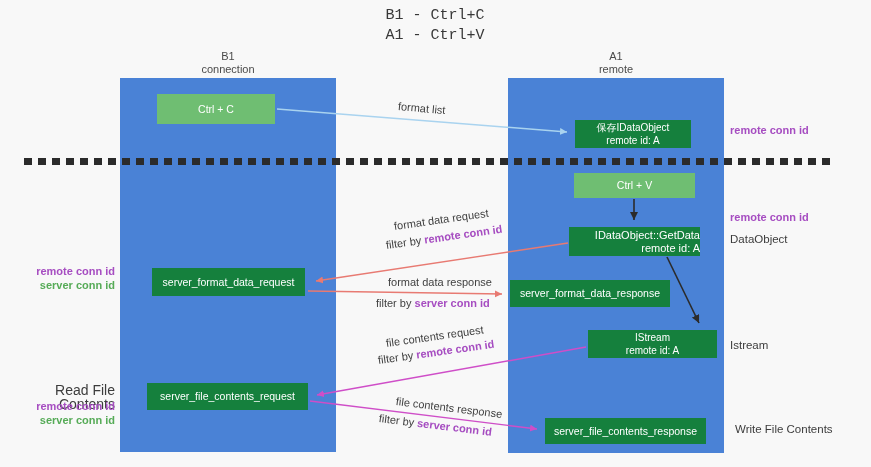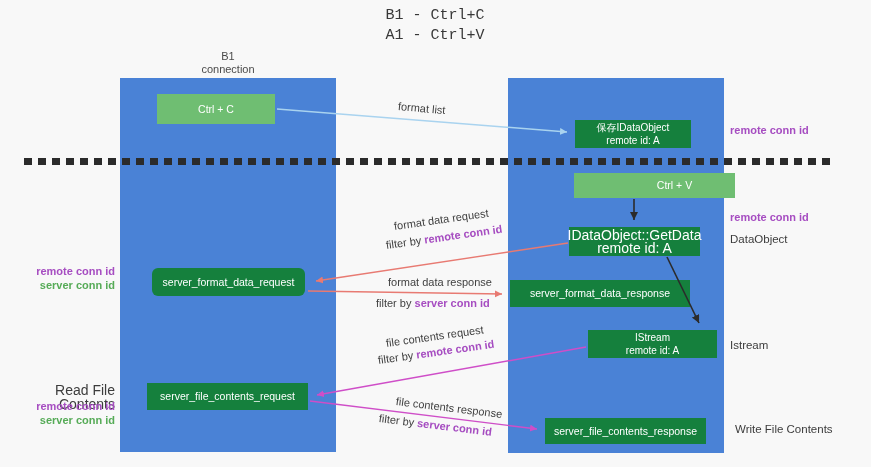--- a/index.html
+++ b/index.html
@@ -37,54 +37,58 @@
 
   <div class="title-block">
     <div>B1 - Ctrl+C</div>
     <div>A1 - Ctrl+V</div>
   </div>
 
   <div class="lane-header" style="left:168px;top:50px;">
     <div>B1</div>
     <div>connection</div>
   </div>
+  <div class="lane-header" style="left:556px;top:50px;">
+    <div>A1</div>
+    <div>remote</div>
+  </div>
 
   <div class="lane" style="left:120px;top:78px;width:216px;height:374px;"></div>
   <div class="lane" style="left:508px;top:78px;width:216px;height:375px;"></div>
 
   <div class="dashline"></div>
 
   <div class="node node-green" style="left:157px;top:94px;width:118px;height:30px;align-items:center;">
     <span>Ctrl + C</span>
   </div>
 
   <div class="node node-orange" style="left:575px;top:120px;width:116px;height:28px;font-size:10px;">
     <span>保存IDataObject</span>
     <span>remote id: A</span>
   </div>
 
-  <div class="node node-green" style="left:574px;top:173px;width:121px;height:25px;padding-left:40px;">
+  <div class="node node-green" style="left:574px;top:173px;width:121px;height:25px;">
     <span>Ctrl + V</span>
   </div>
 
-  <div class="node node-orange" style="left:569px;top:227px;width:131px;height:29px;font-size:14px;">
+  <div class="node node-orange" style="left:569px;top:227px;width:131px;height:29px;font-size:11px;align-items:flex-end;">
     <span>IDataObject::GetData</span>
     <span>remote id: A</span>
   </div>
 
   <div class="node node-orange" style="left:588px;top:330px;width:129px;height:28px;font-size:10px;">
     <span>IStream</span>
     <span>remote id: A</span>
   </div>
 
-  <div class="node node-orange" style="left:152px;top:268px;width:153px;height:28px;border-radius:6px;">
+  <div class="node node-orange" style="left:152px;top:268px;width:153px;height:28px;">
     <span>server_format_data_request</span>
   </div>
 
-  <div class="node node-orange" style="left:510px;top:280px;width:180px;height:27px;">
+  <div class="node node-orange" style="left:510px;top:280px;width:160px;height:27px;">
     <span>server_format_data_response</span>
   </div>
 
   <div class="node node-orange" style="left:147px;top:383px;width:161px;height:27px;">
     <span>server_file_contents_request</span>
   </div>
 
   <div class="node node-orange" style="left:545px;top:418px;width:161px;height:26px;">
     <span>server_file_contents_response</span>
   </div>

